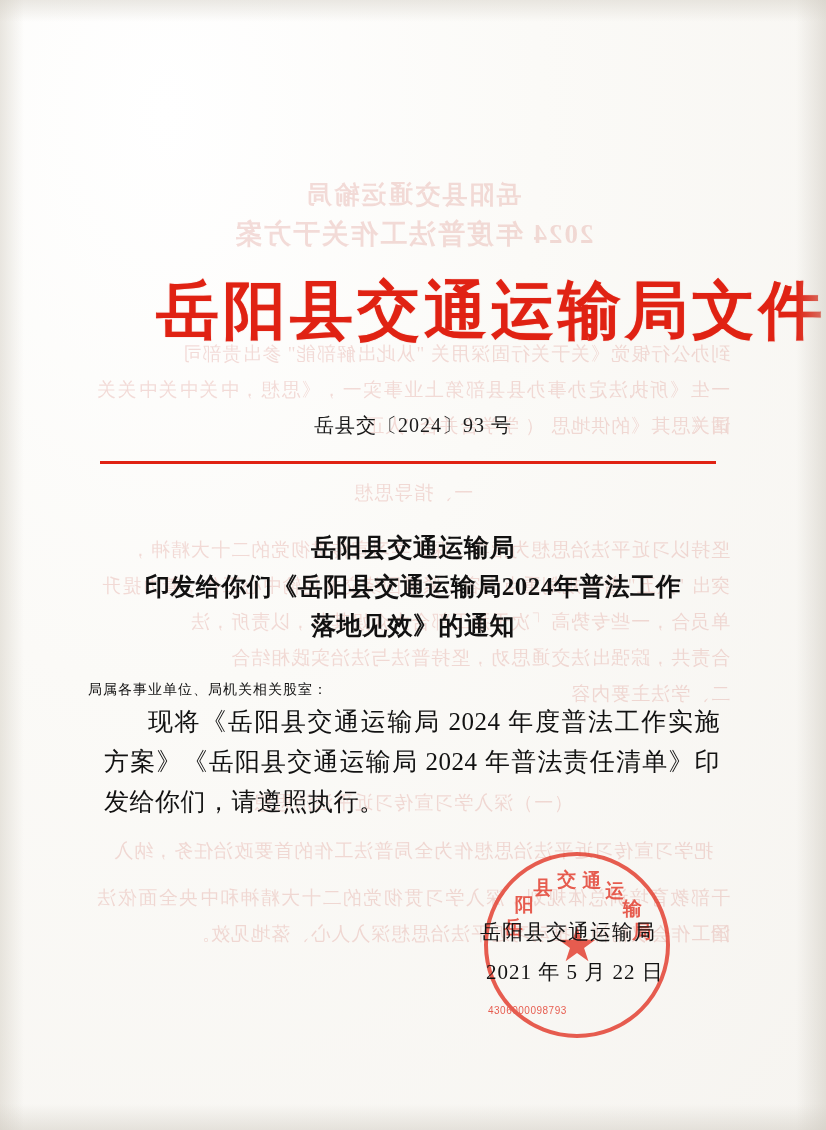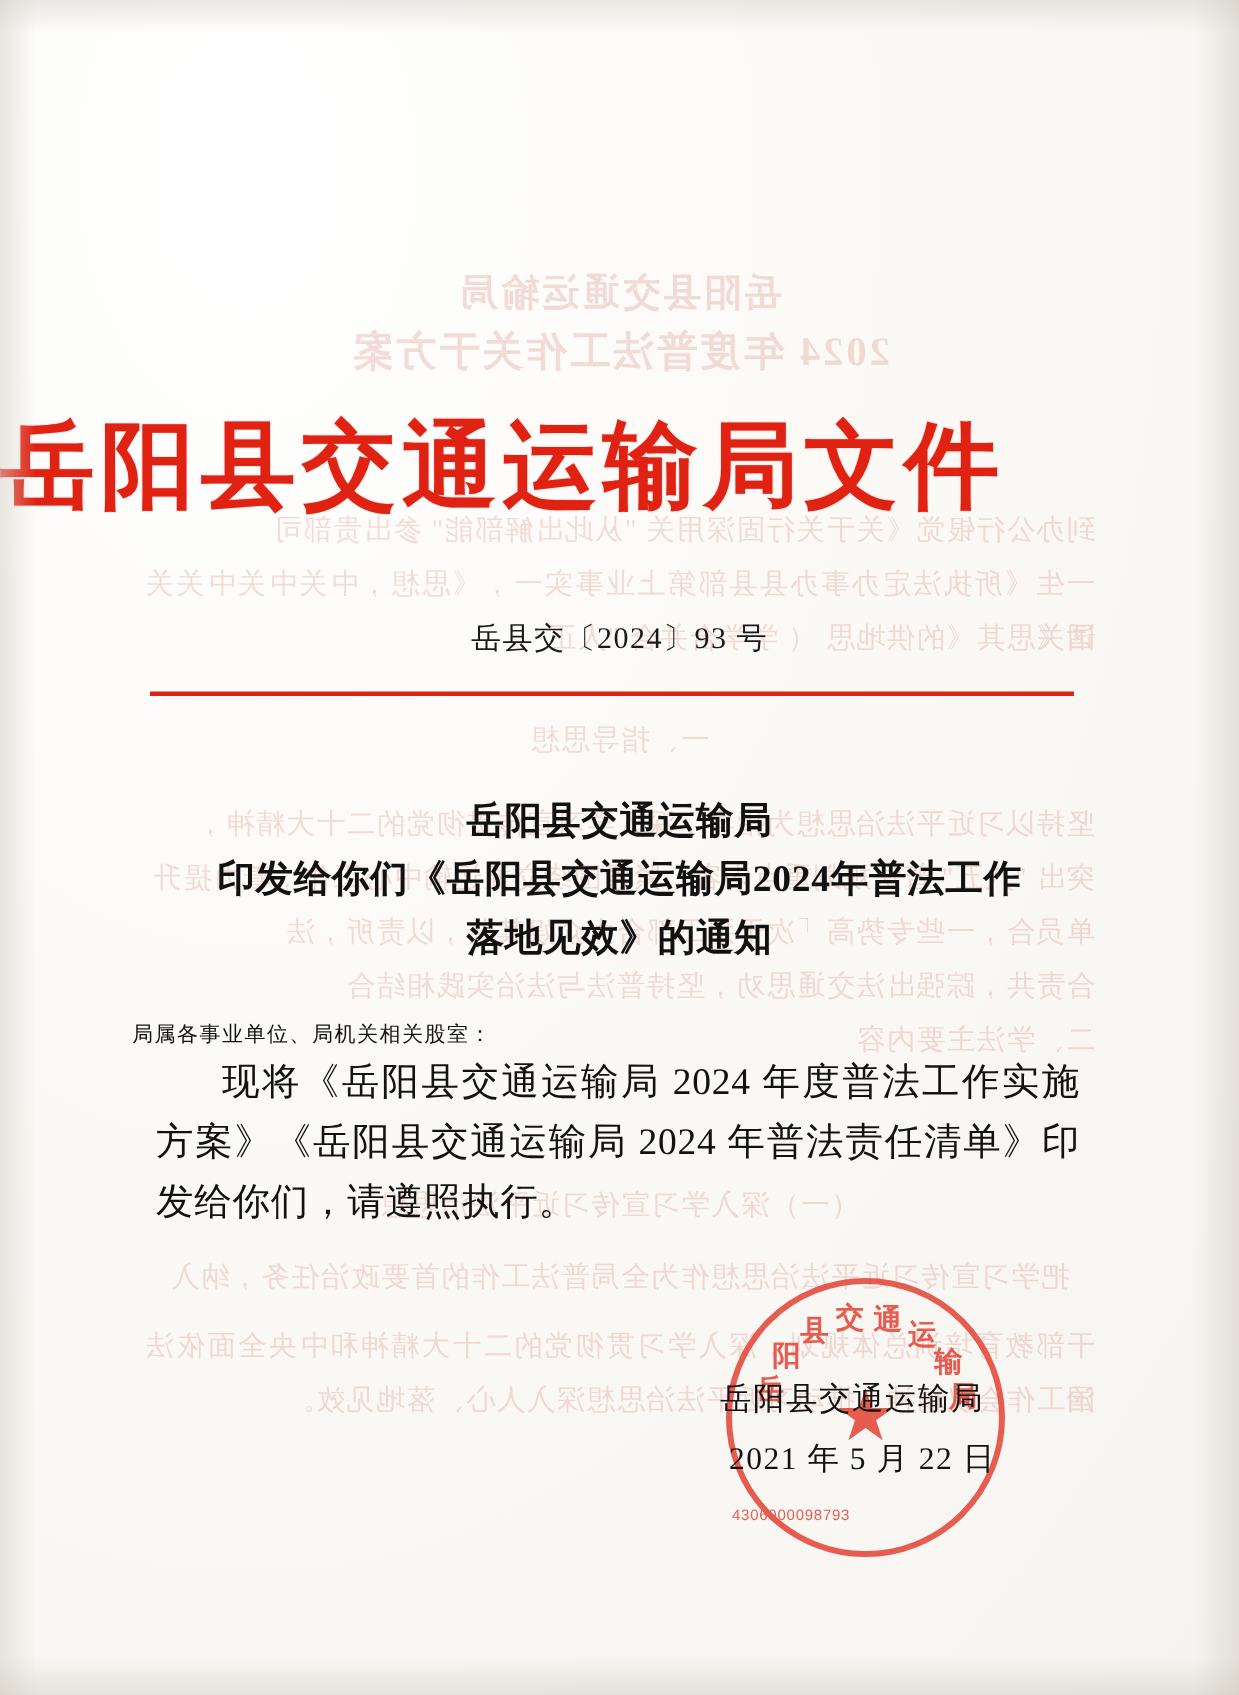--- a/index.html
+++ b/index.html
@@ -91,21 +91,21 @@
     text-align: center;
     font-size: 19px;
     letter-spacing: 1px;
   }
 
   
   .masthead {
     position: absolute;
     top: 268px;
     left: 0; right: 0;
-    text-align: left;
+    text-align: right;
     color: #e02213;
     font-size: 63px;
     font-weight: bold;
     letter-spacing: 4px;
     font-family: "Liberation Serif", "DejaVu Serif", serif;
     text-shadow: 0 0 1px rgba(224,34,19,0.5);
   }
   .doc-number {
     position: absolute;
     top: 412px;

